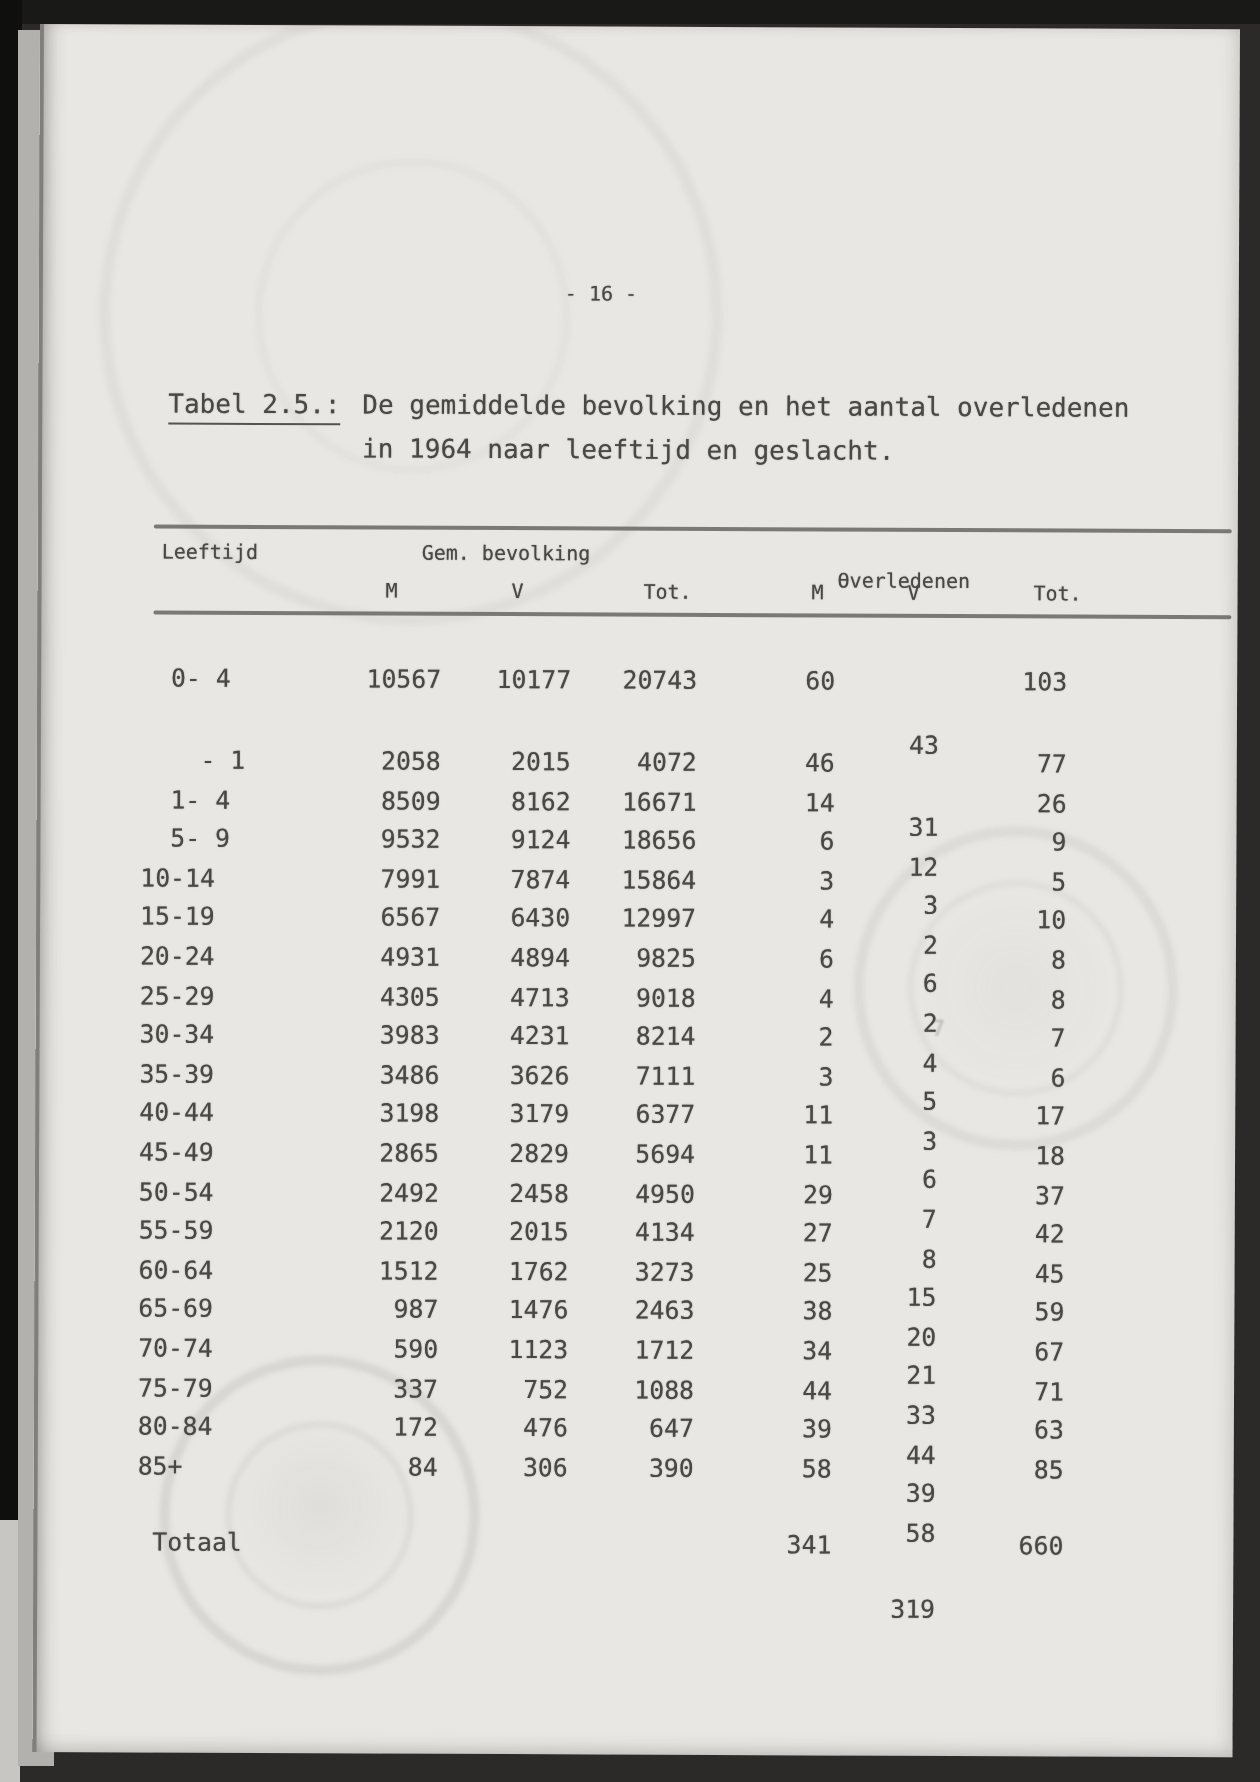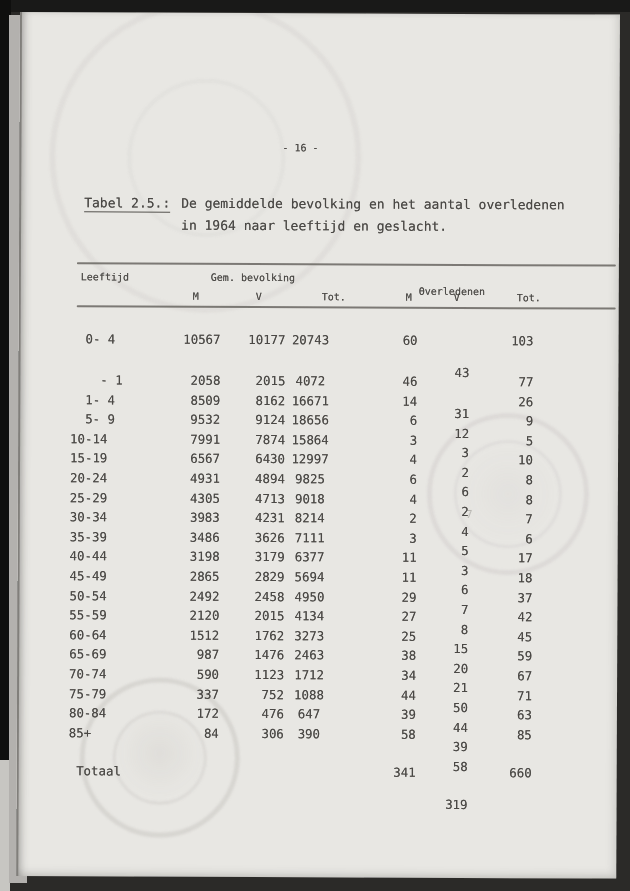--- a/index.html
+++ b/index.html
@@ -40,21 +40,21 @@
   .h-t2{left:498px;top:276px;}
   
   .trow{position:absolute;left:0;right:0;height:16px;}
   .cell{
     position:absolute;font-size:12.4px;line-height:15px;color:#4a4845;
     white-space:pre;text-shadow:0 0 .6px rgba(74,72,69,.7);
   }
   .c-lee{left:52px;}
   .c-m1{left:126px;width:76px;text-align:right;}
   .c-v1{left:191px;width:76px;text-align:right;}
-  .c-t1{left:254px;width:76px;text-align:center;}
+  .c-t1{left:254px;width:76px;text-align:right;}
   .c-m2{left:323px;width:76px;text-align:right;}
   .c-v2{left:375px;width:76px;text-align:right;margin-top:32px;}
   .c-t2{left:439px;width:76px;text-align:right;}
   .smudge{position:absolute;left:448px;top:494px;font-size:11px;color:#6a6862;opacity:.4;filter:blur(.4px);}
   
   .stamp{position:absolute;border-radius:50%;filter:blur(1.3px);}
   .stamp-inner{position:absolute;border-radius:50%;}
   .stamp1{left:30px;top:-12px;width:300px;height:300px;border:6px solid rgba(158,150,152,.10);}
   .stamp1 .stamp-inner{left:72px;top:72px;width:150px;height:150px;border:4px solid rgba(158,150,152,.08);}
   .stamp2{left:409px;top:399px;width:152px;height:152px;border:5px solid rgba(160,150,155,.16);}
@@ -251,21 +251,21 @@
           <span class="cell c-m2">38</span>
           <span class="cell c-v2">21</span>
           <span class="cell c-t2">59</span>
         </div>
         <div class="trow" style="top: 654px;">
           <span class="cell c-lee">70-74</span>
           <span class="cell c-m1">590</span>
           <span class="cell c-v1">1123</span>
           <span class="cell c-t1">1712</span>
           <span class="cell c-m2">34</span>
-          <span class="cell c-v2">50</span>
+          <span class="cell c-v2">33</span>
           <span class="cell c-t2">67</span>
         </div>
         <div class="trow" style="top: 673.6px;">
           <span class="cell c-lee">75-79</span>
           <span class="cell c-m1">337</span>
           <span class="cell c-v1">752</span>
           <span class="cell c-t1">1088</span>
           <span class="cell c-m2">44</span>
           <span class="cell c-v2">44</span>
           <span class="cell c-t2">71</span>

